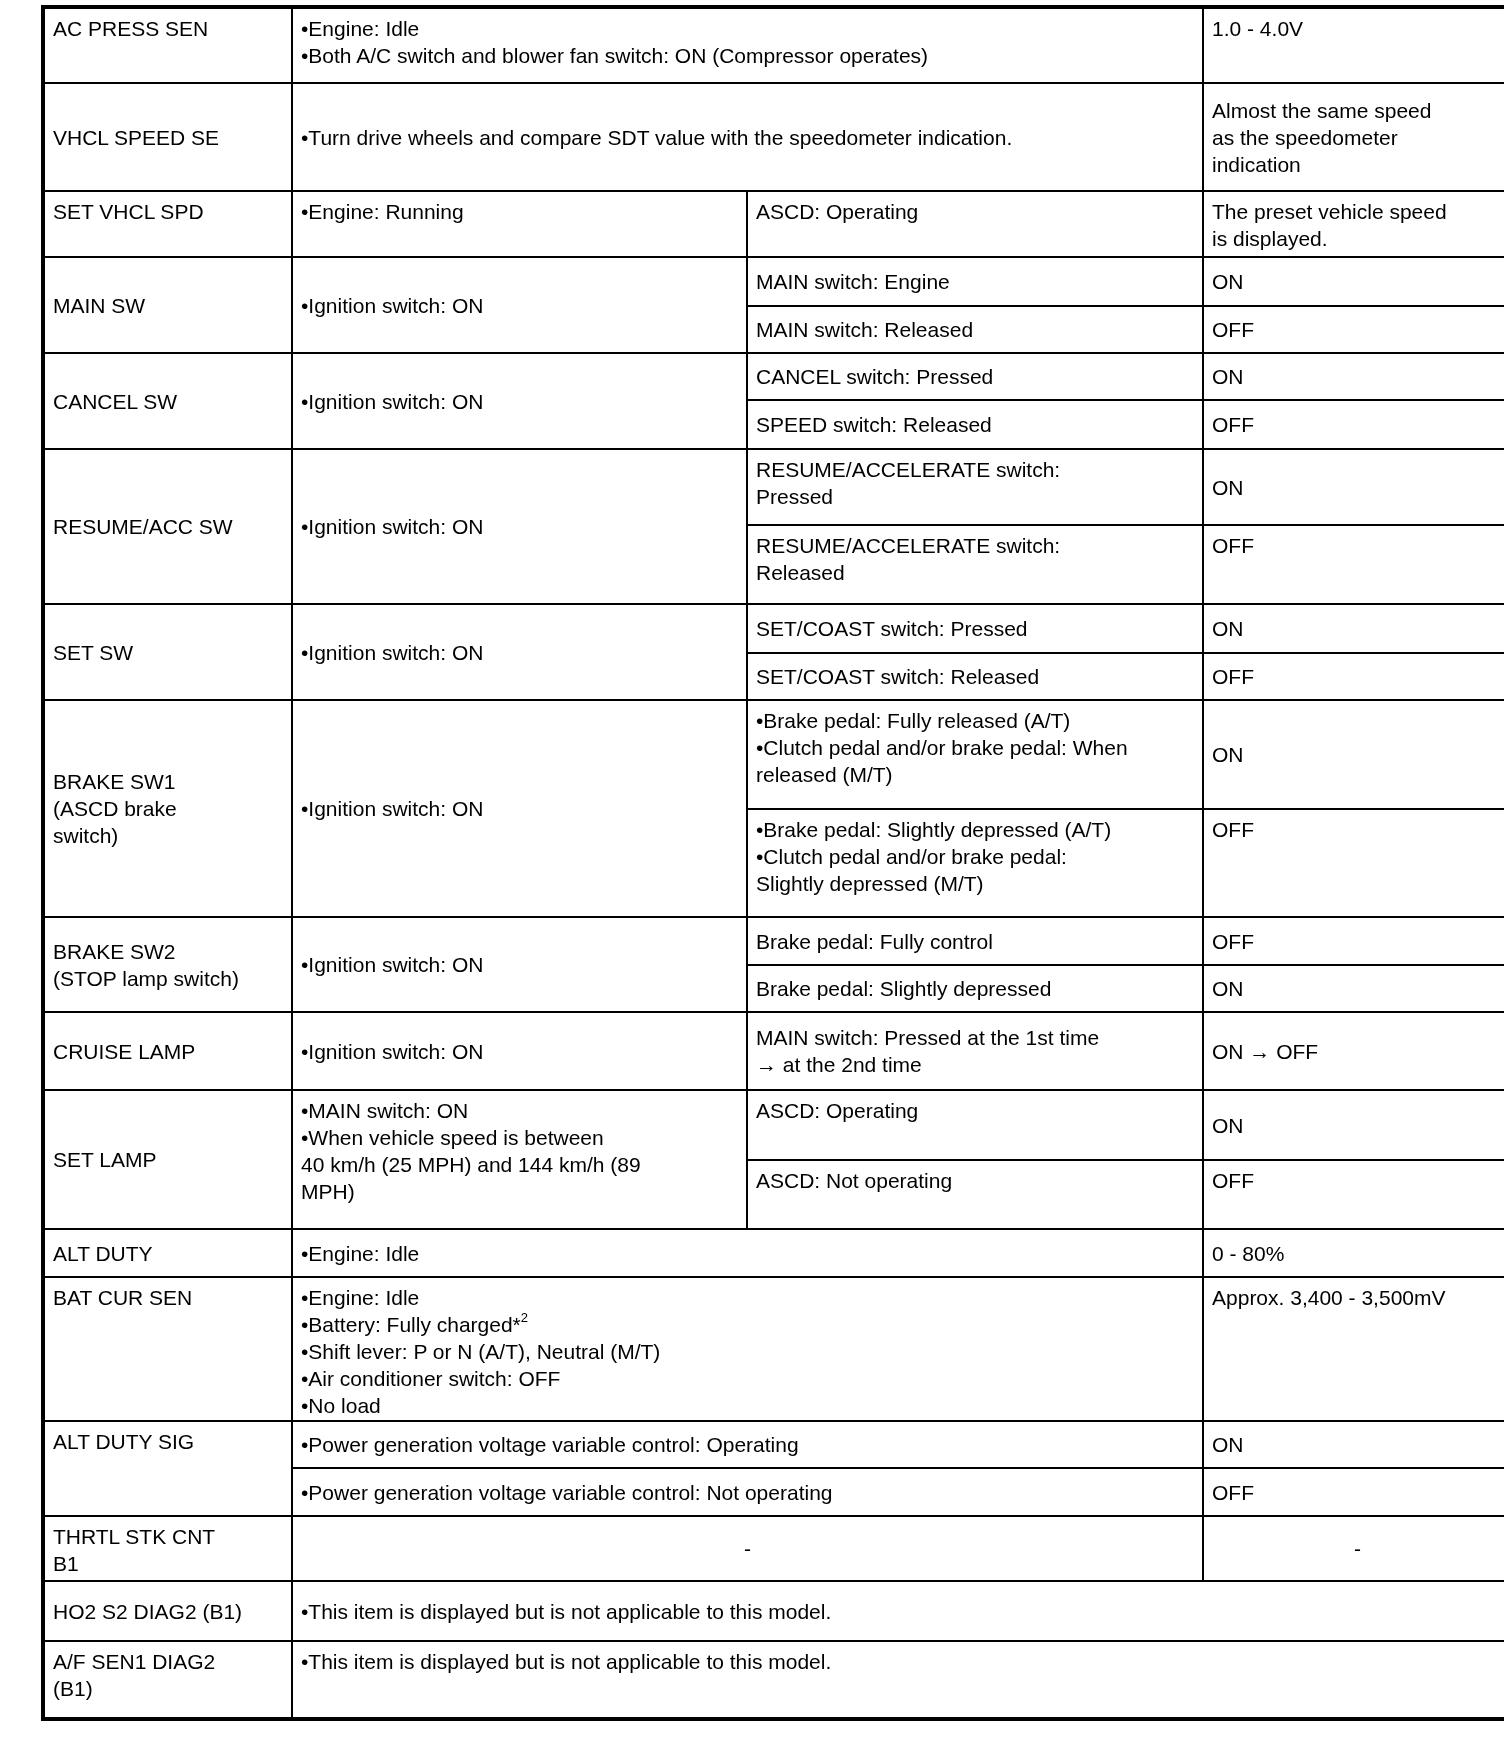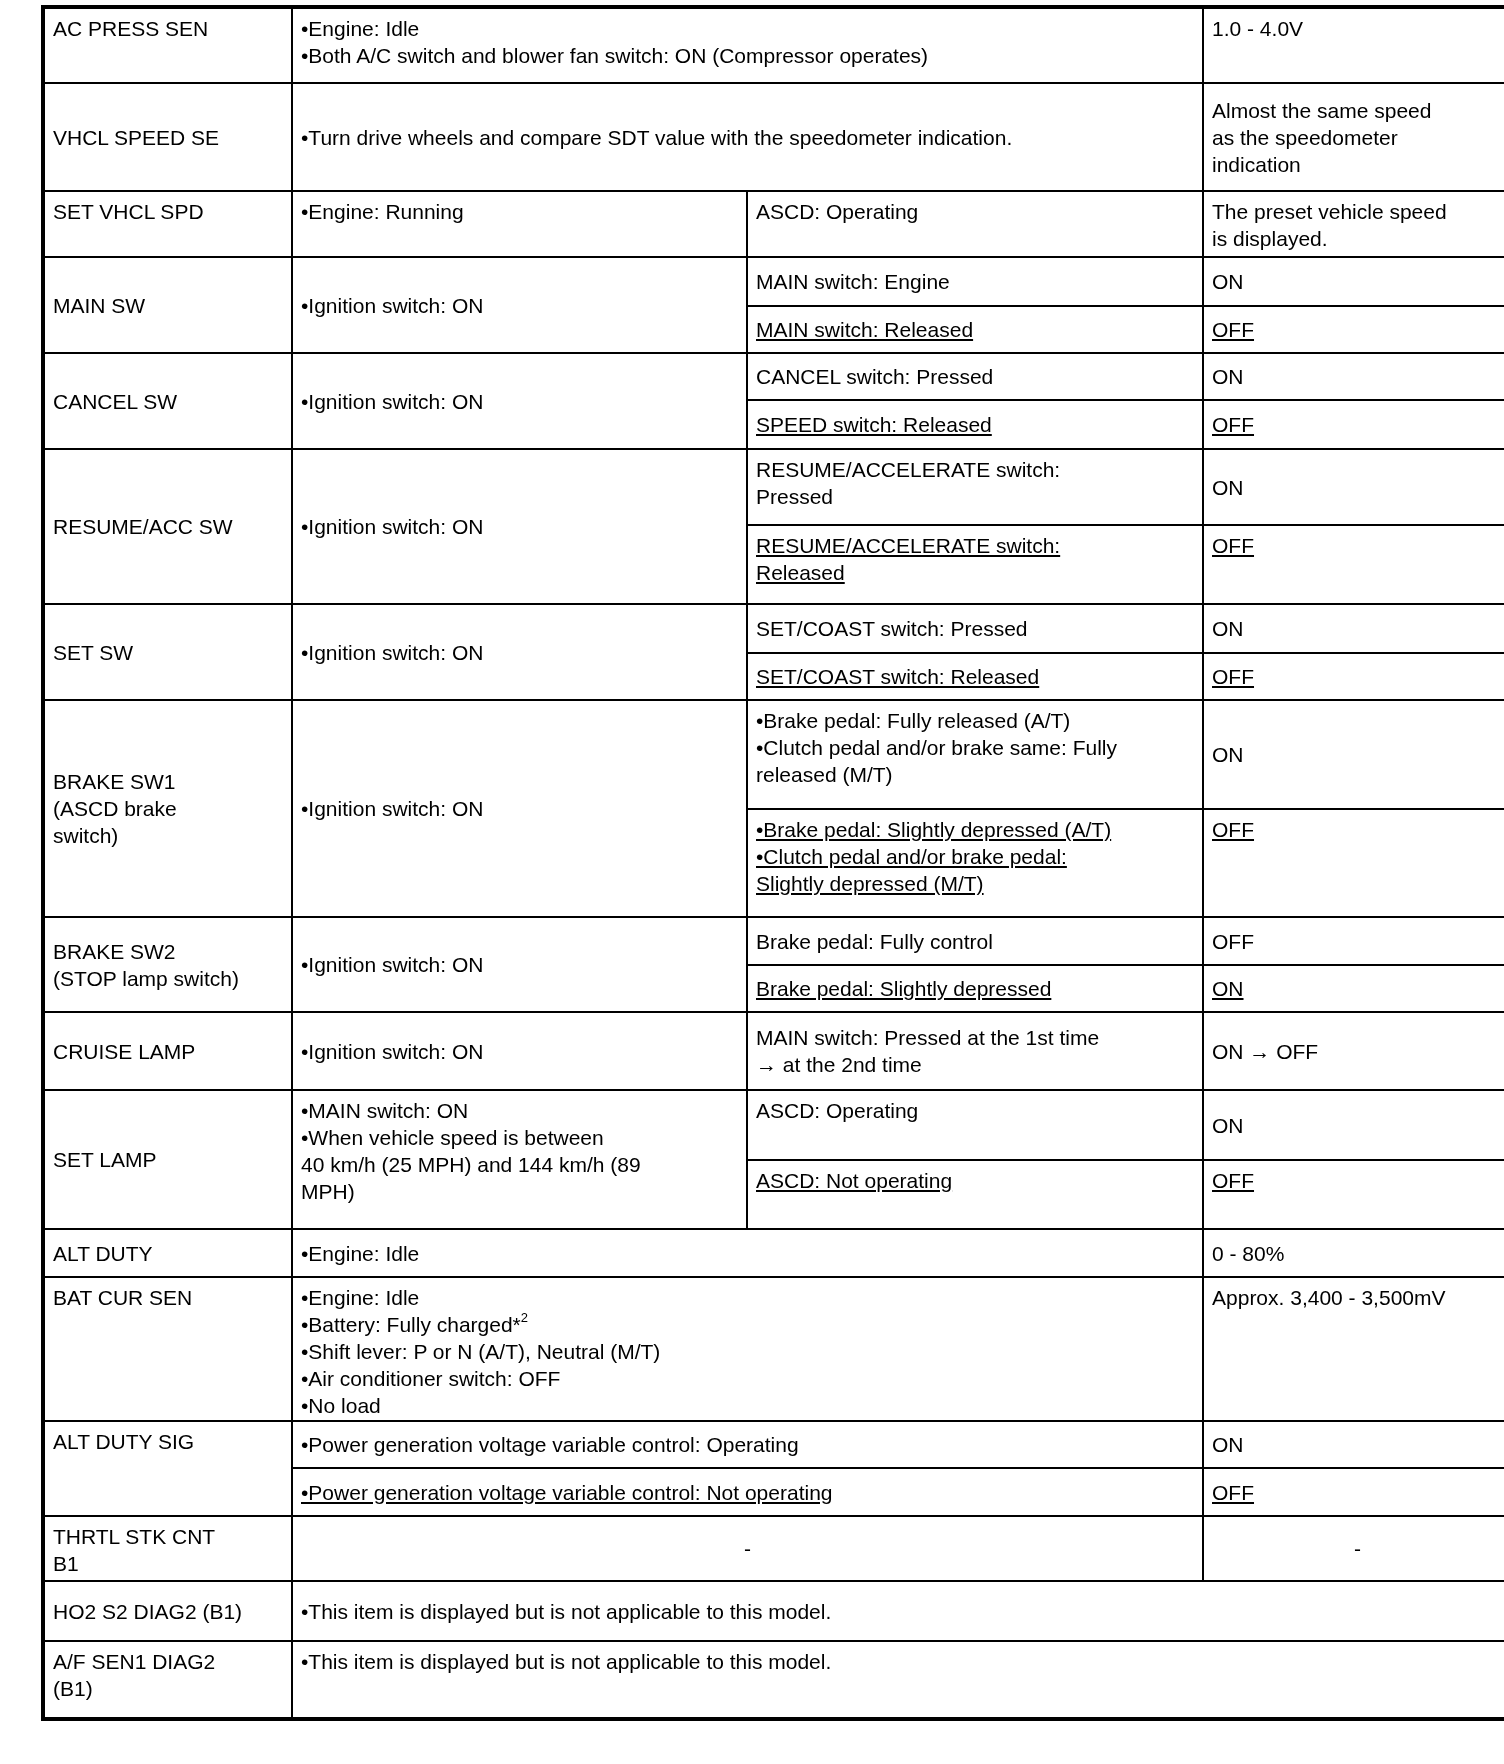--- a/index.html
+++ b/index.html
@@ -5,21 +5,21 @@
   html, body { margin:0; padding:0; background:#ffffff; }
   body { width:1504px; height:1764px; position:relative; overflow:hidden;
          font-family:"Liberation Sans", sans-serif; color:#000; }
   table { position:absolute; left:5px; top:5px; border-collapse:collapse;
           table-layout:fixed; width:1474px; border:4px solid #000;margin-left:36px; }
   td { border:2px solid #000; padding:0 8px; font-size:21px; line-height:27px;
        vertical-align:top; overflow:hidden; }
   td.t { padding-top:6px; }
   td.m { vertical-align:middle; }
   td.c { text-align:center; vertical-align:middle; }
-  tr.thin td { border-top-width:1.5px;text-decoration:underline; }
+  tr.thin td { border-top-width:1.5px; }
   .line { display:block; white-space:pre-wrap; }
   sup { font-size:13px; line-height:0; position:relative; top:-2px; }
 </style>
 </head>
 <body>
 
 <table>
   <colgroup>
     <col style="width:249px">
       <col style="width:455px">
@@ -109,21 +109,21 @@
 
     <tr style="height:109px">
       <td class="m" rowspan="2">
         <span class="line">BRAKE SW1</span>
         <span class="line">(ASCD brake</span>
         <span class="line">switch)</span>
       </td>
       <td class="m" rowspan="2"><span>•Ignition switch: ON</span></td>
       <td class="t">
         <span class="line">•Brake pedal: Fully released (A/T)</span>
-        <span class="line">•Clutch pedal and/or brake same: Fully</span>
+        <span class="line">•Clutch pedal and/or brake pedal: When</span>
         <span class="line">released (M/T)</span>
       </td>
       <td class="m"><span>ON</span></td>
     </tr>
     <tr class="thin" style="height:108px">
       <td class="t">
         <span class="line">•Brake pedal: Slightly depressed (A/T)</span>
         <span class="line">•Clutch pedal and/or brake pedal:</span>
         <span class="line">Slightly depressed (M/T)</span>
       </td>

